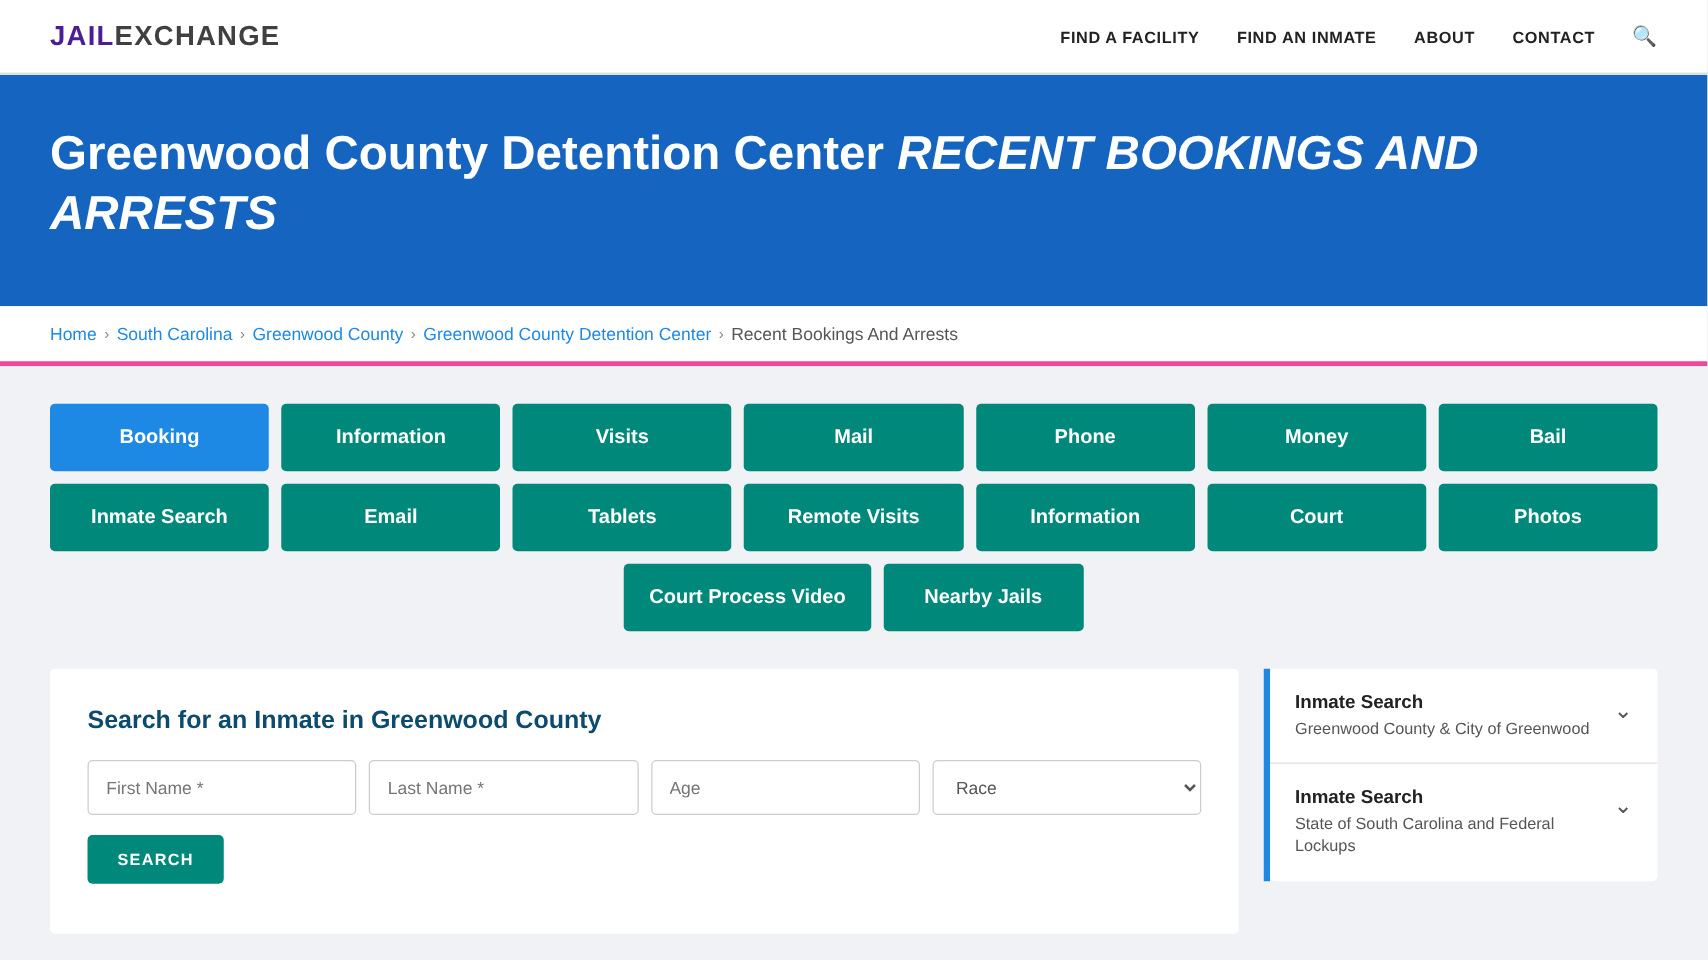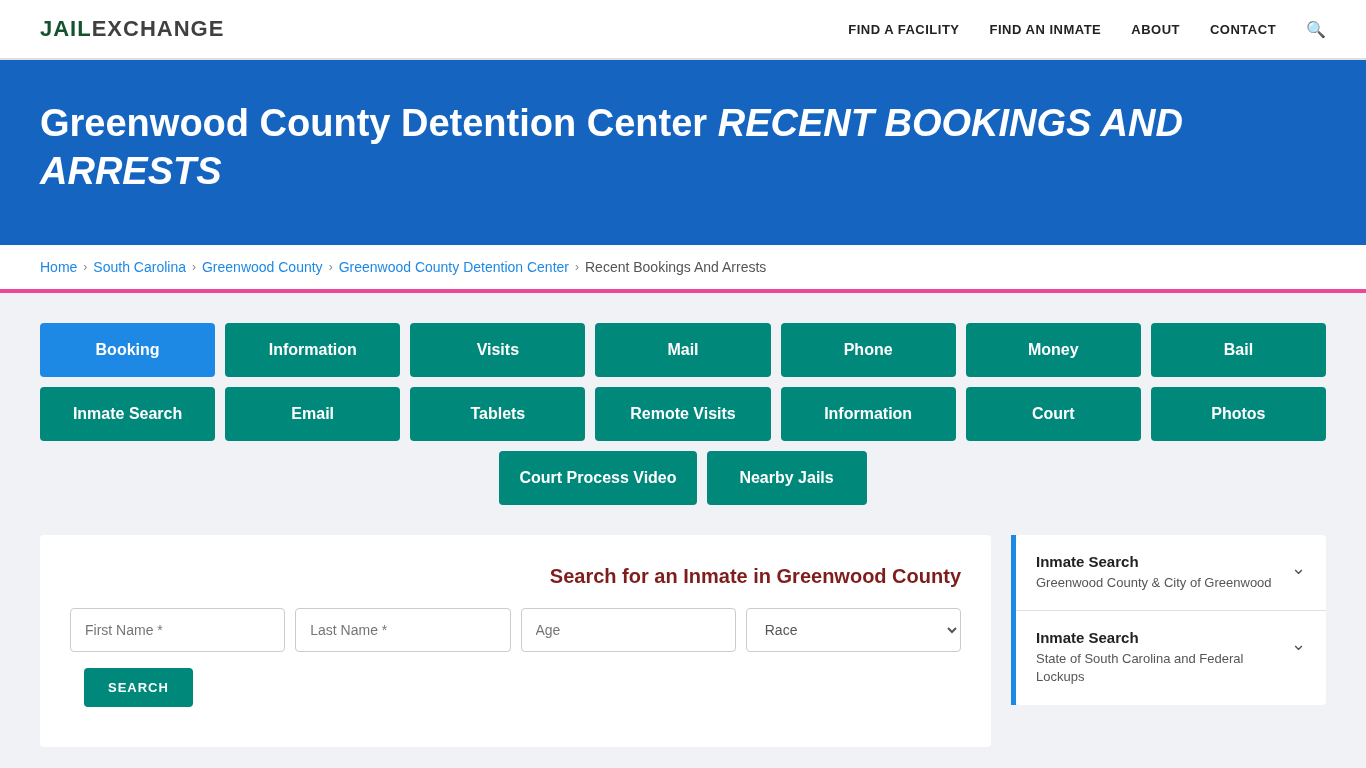--- a/index.html
+++ b/index.html
@@ -14,21 +14,21 @@
       padding: 0 40px;
       height: 60px;
       border-bottom: 2px solid #e0e0e0;
     }
     .navbar-logo {
       font-size: 22px;
       font-weight: 900;
       letter-spacing: 1px;
       color: #1a1a1a;
     }
-    .navbar-logo span.jail { color: #14532d; }
+    .navbar-logo span.jail { color: #4c1d95; }
     .navbar-logo span.exchange { color: #404040; }
     .navbar-right {
       display: flex;
       align-items: center;
       gap: 30px;
     }
     .navbar-right a {
       text-decoration: none;
       color: #222;
       font-size: 13px;
@@ -135,22 +135,22 @@
     .search-panel {
       background: #fff;
       border-radius: 4px;
       padding: 30px 30px 40px;
       flex: 1;
       min-width: 0;
     }
     .search-panel h2 {
       font-size: 20px;
       font-weight: 700;
-      color: #7f1d1d;
-      text-align: right;
+      color: #0c4a6e;
+      text-align: left;
       margin-bottom: 20px;
     }
     .search-fields {
       display: flex;
       gap: 10px;
       flex-wrap: wrap;
       margin-bottom: 16px;
     }
     .search-fields input,
     .search-fields select {
@@ -169,21 +169,20 @@
     .search-btn {
       background: #00897b;
       color: #fff;
       border: none;
       padding: 12px 24px;
       border-radius: 4px;
       font-size: 13px;
       font-weight: 700;
       letter-spacing: 1px;
       cursor: pointer;
-      margin-left: 14px;
     }
 
     
     .sidebar {
       width: 310px;
       flex-shrink: 0;
       display: flex;
       flex-direction: column;
       gap: 0;
       background: #fff;

